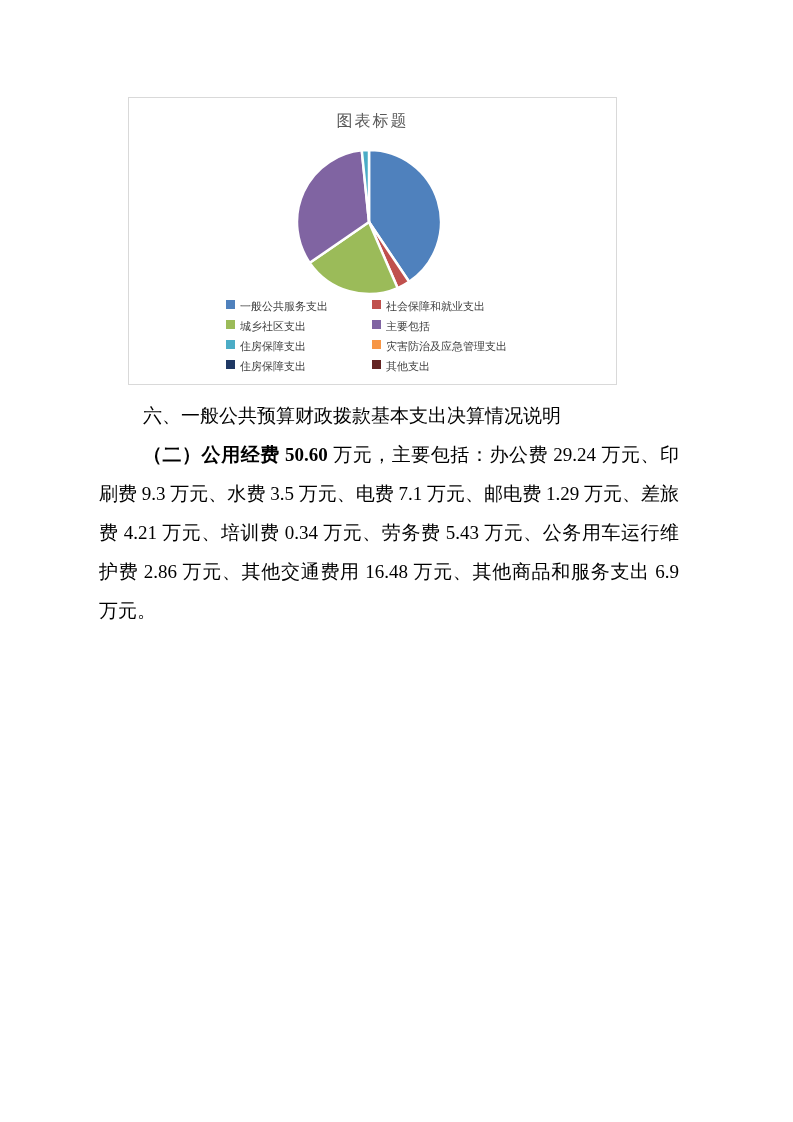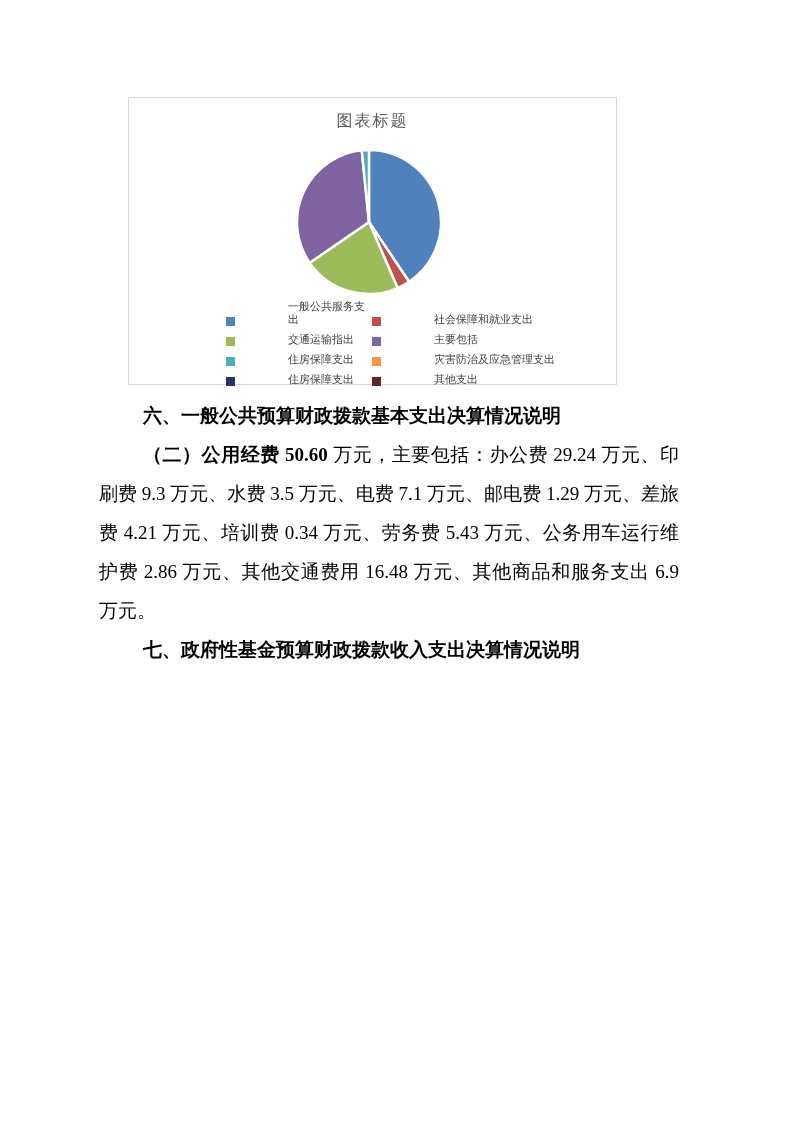--- a/index.html
+++ b/index.html
@@ -30,41 +30,41 @@
   .legend{
     position:absolute;left:97px;top:202px;
     display:grid;
     grid-template-columns:146px auto;
     row-gap:7px;
     font-family:"Liberation Sans", sans-serif;
     font-size:11px;
     color:#3f3f3f;
     line-height:13px;
   }
-  .legend-item{display:flex;align-items:flex-end;gap:48px;}
+  .legend-item{display:flex;align-items:flex-start;}
   .swatch{
     display:inline-block;
     width:9px;height:9px;
     margin-right:5px;
     flex:0 0 9px;
   }
   
   .doc{
     position:absolute;left:99px;top:396px;
     width:580px;
     font-size:19px;
     line-height:39px;
     color:#000000;
     text-align:justify;
   }
   .doc h2{
     margin:0;
     font-family:"Liberation Sans", sans-serif;
     font-size:19px;
-    font-weight:bold;
+    font-weight:normal;
     line-height:39px;
     text-indent:44px;
     text-align:left;
   }
   .doc p{
     margin:0;
     text-indent:44px;
   }
   .doc b{font-weight:bold;}
 </style>
@@ -88,21 +88,21 @@
       <div class="legend-item">
         <span class="swatch" style="background: rgb(79, 129, 189);"></span>
         <span>一般公共服务支出</span>
       </div>
       <div class="legend-item">
         <span class="swatch" style="background: rgb(192, 80, 77);"></span>
         <span>社会保障和就业支出</span>
       </div>
       <div class="legend-item">
         <span class="swatch" style="background: rgb(155, 187, 89);"></span>
-        <span>交通运输指出</span>
+        <span>城乡社区支出</span>
       </div>
       <div class="legend-item">
         <span class="swatch" style="background: rgb(128, 100, 162);"></span>
         <span>主要包括</span>
       </div>
       <div class="legend-item">
         <span class="swatch" style="background: rgb(75, 172, 198);"></span>
         <span>住房保障支出</span>
       </div>
       <div class="legend-item">
@@ -116,16 +116,15 @@
       <div class="legend-item">
         <span class="swatch" style="background: rgb(99, 36, 35);"></span>
         <span>其他支出</span>
       </div>
     </div>
   </div>
 
   <div class="doc">
     <h2>六、一般公共预算财政拨款基本支出决算情况说明</h2>
     <p><b>（二）公用经费 50.60 </b><span>万元，主要包括：办公费 29.24 万元、印刷费 9.3 万元、水费 3.5 万元、电费 7.1 万元、邮电费 1.29 万元、差旅费 4.21 万元、培训费 0.34 万元、劳务费 5.43 万元、公务用车运行维护费 2.86 万元、其他交通费用 16.48 万元、其他商品和服务支出 6.9 万元。</span></p>
-    <h2>七、政府性基金预算财政拨款收入支出决算情况说明</h2>
   </div>
 
 </div>
 
 </body></html>

